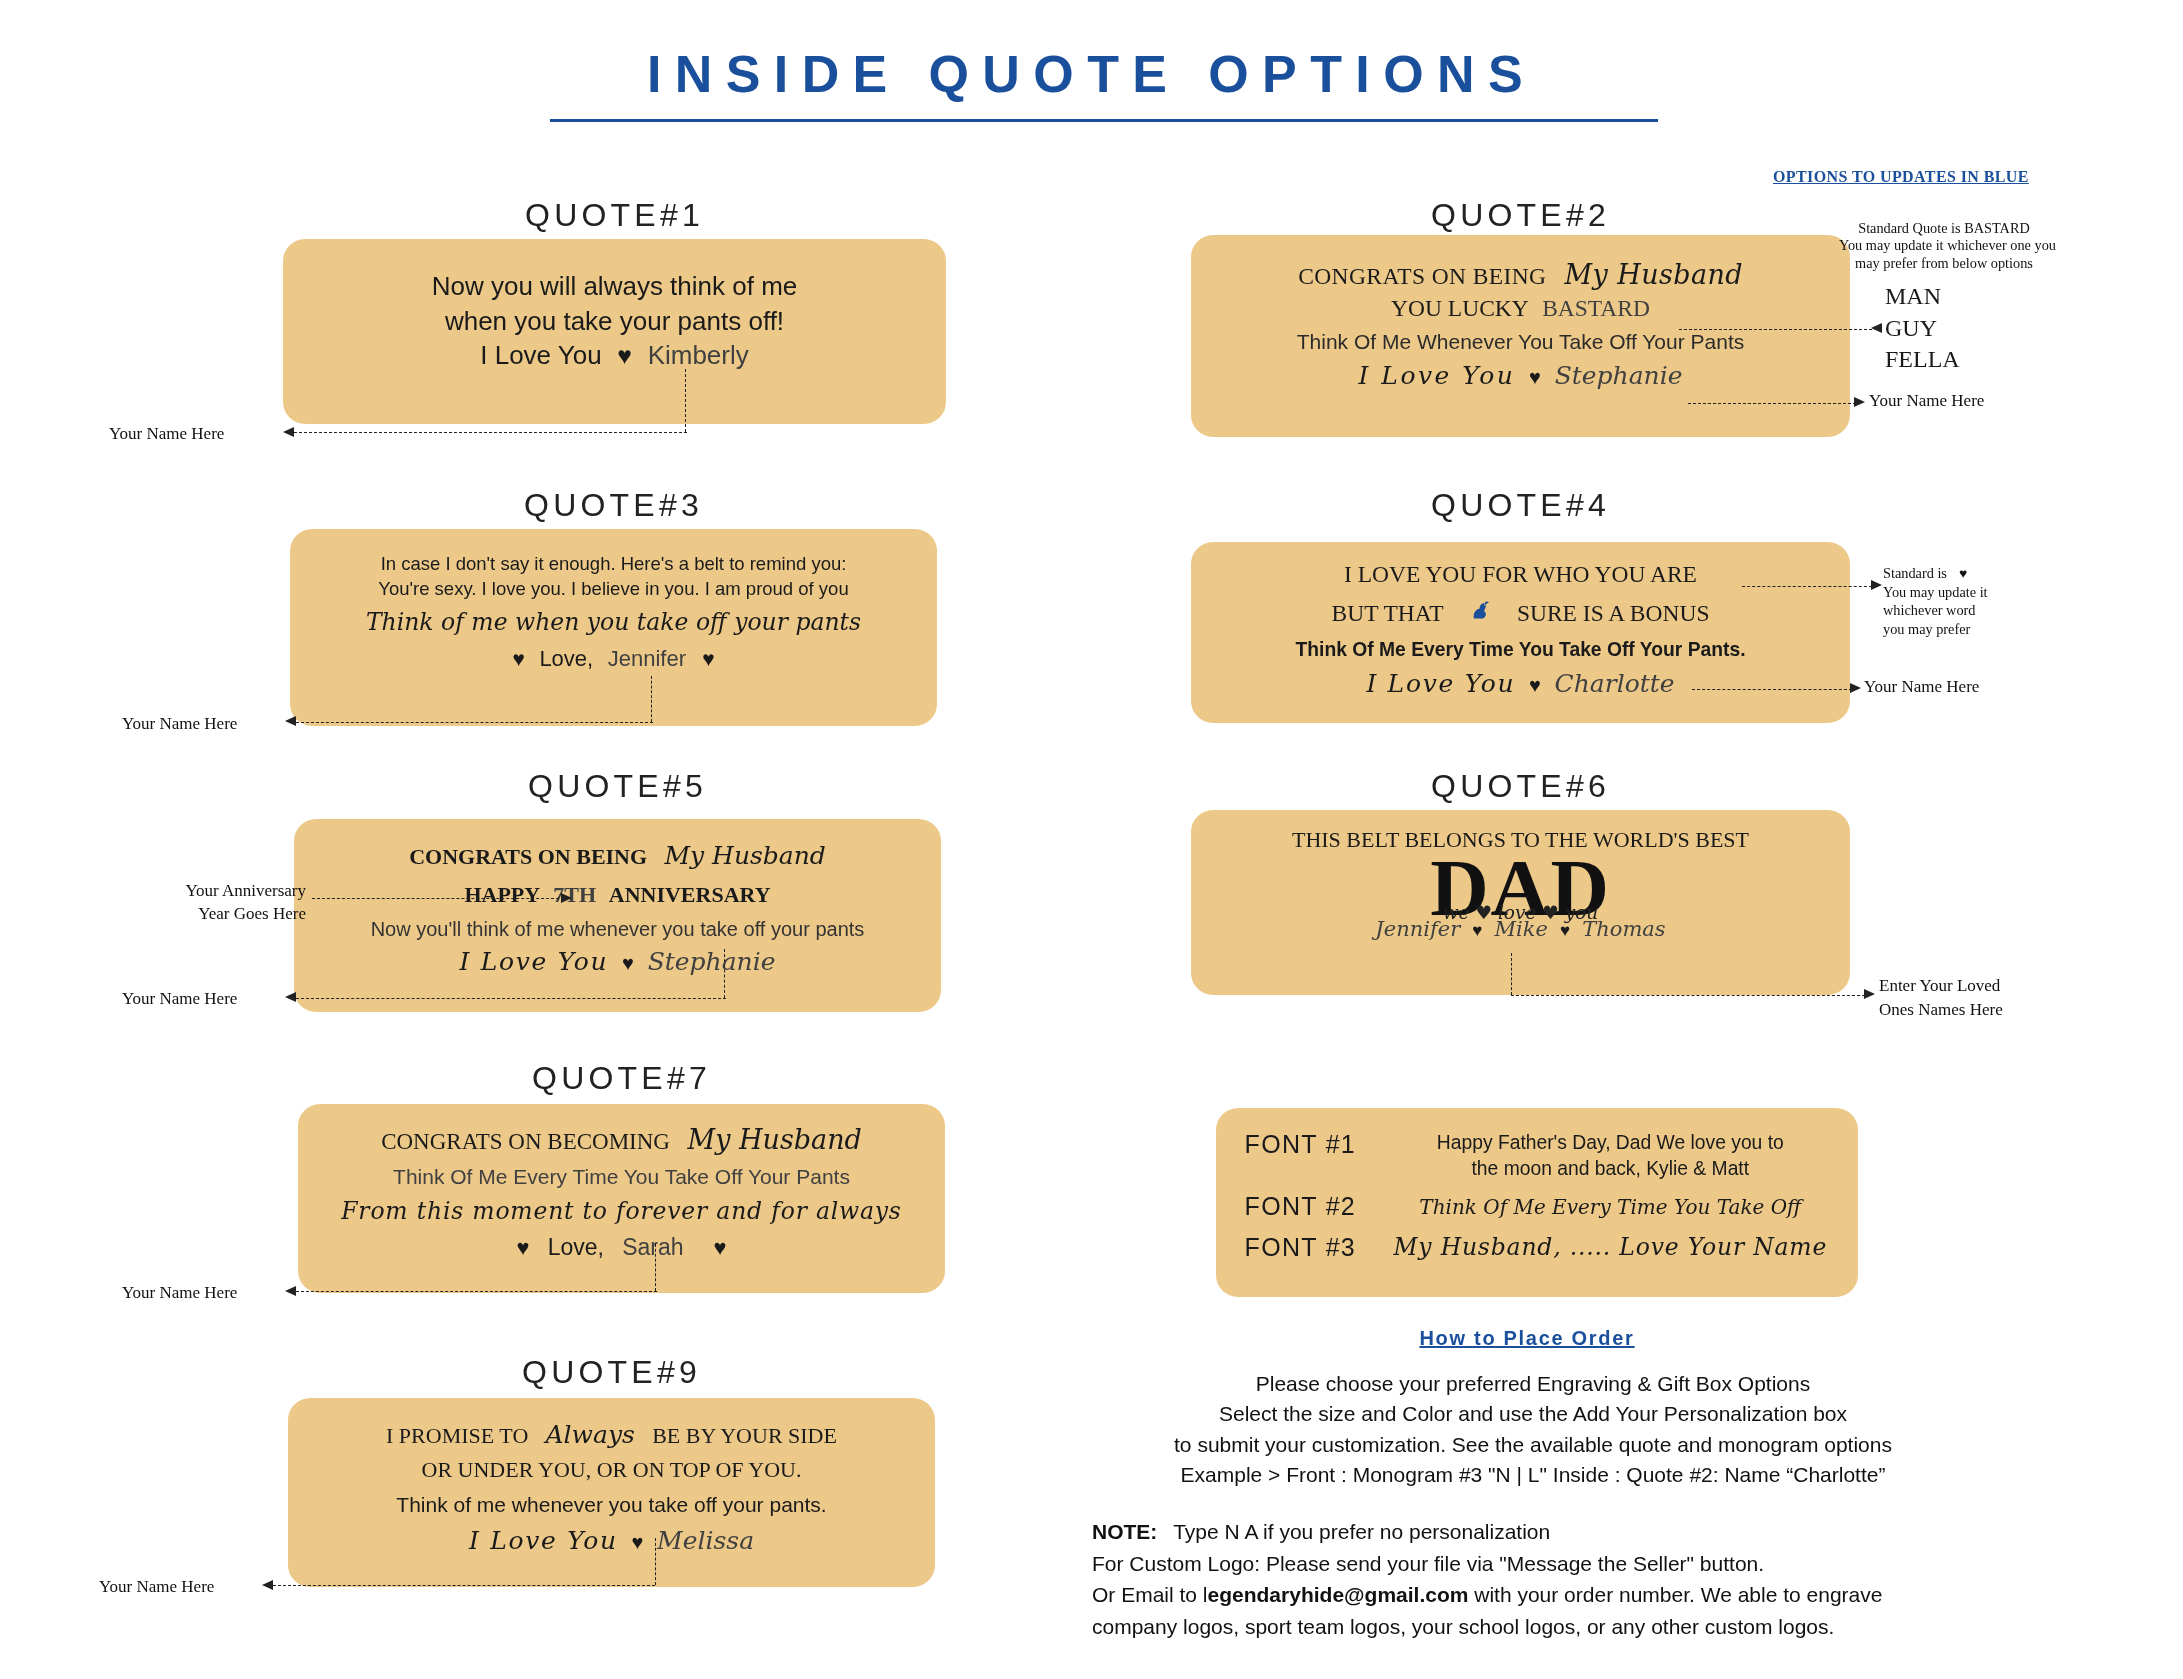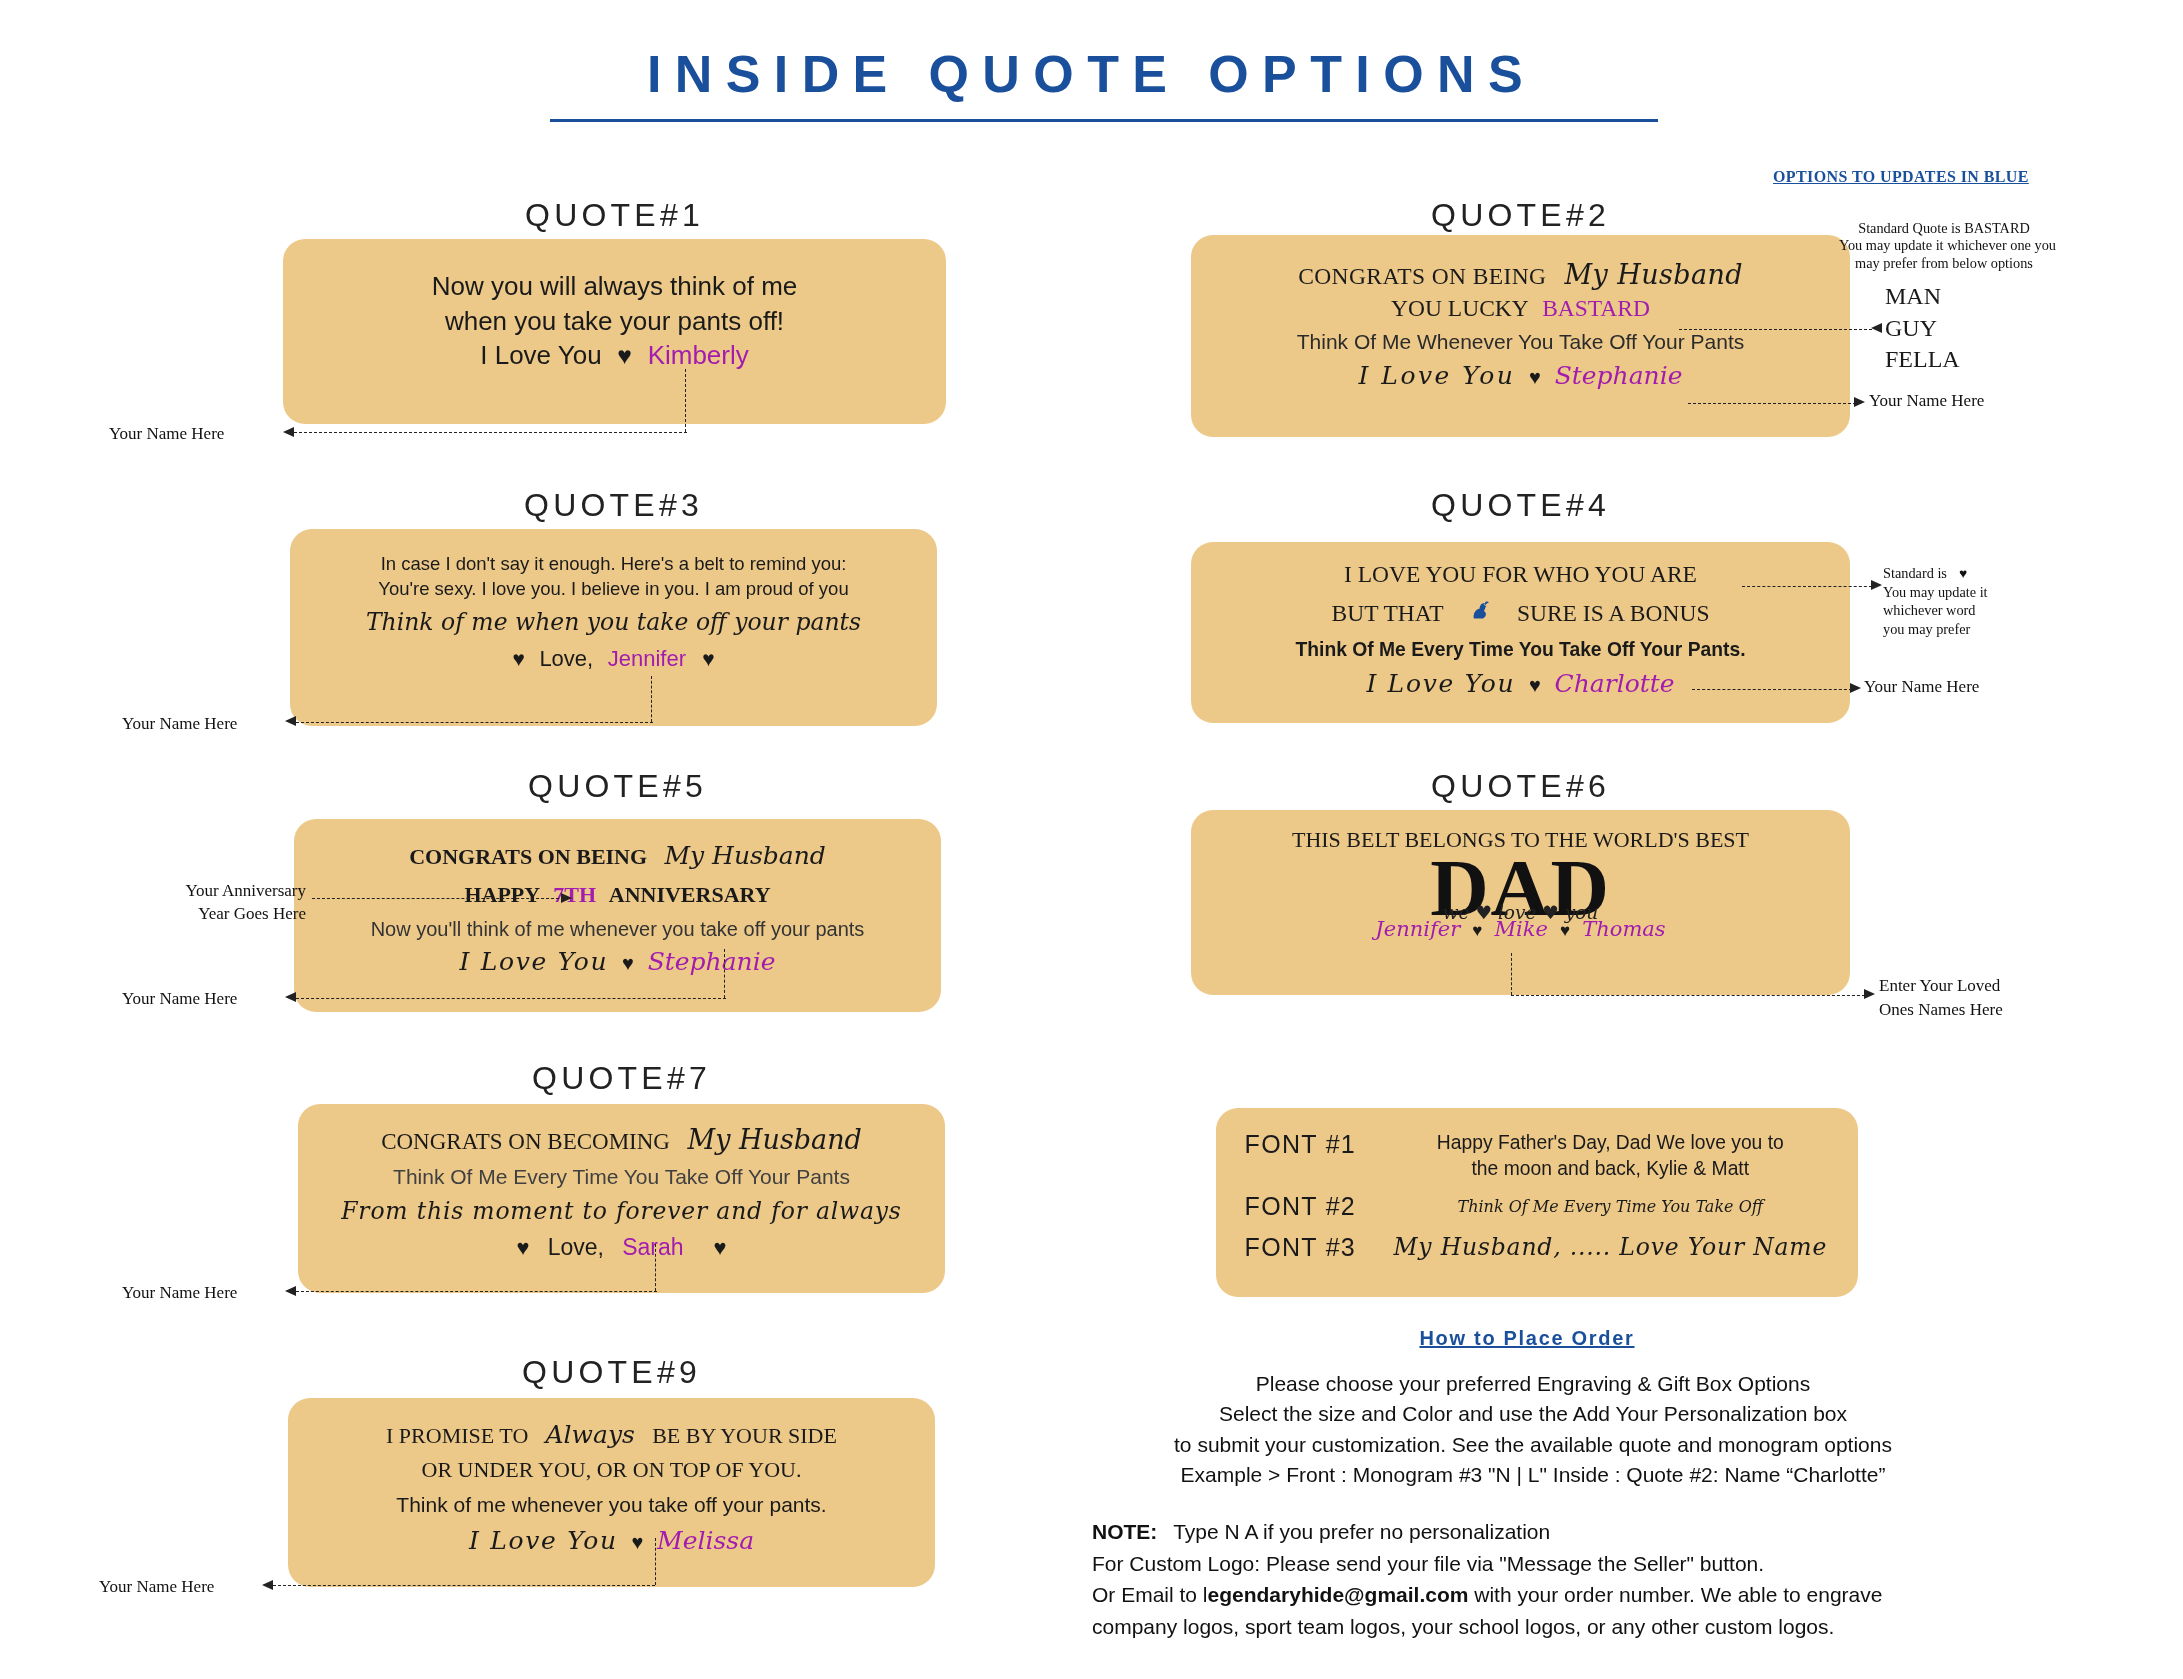--- a/index.html
+++ b/index.html
@@ -44,21 +44,21 @@
   .belt {
     position: absolute;
     background: #edc989;
     border-radius: 22px;
   }
 
   
   .serif { font-family: "Liberation Serif", serif; }
   .sans  { font-family: "Liberation Sans", sans-serif; }
   .script { font-family: "DejaVu Serif", serif; font-style: italic; }
-  .blue { color: #a21caf; }
+  .blue { color: #404040; }
   .ctr { text-align: center; }
   .heart { font-size: .95em; }
 
   
   .annot {
     position: absolute;
     font-family: "Liberation Serif", serif;
     font-size: 17px; color: #111; white-space: nowrap;
   }
   .annot.sm { font-size: 14.3px; line-height: 1.22; }
@@ -337,21 +337,21 @@
     <div style="padding:22px 25px 0 28.6px;">
       <div style="display:flex; align-items:flex-start; margin-bottom:10px;">
         <div class="sans font-label" style="width:143px;">FONT #1</div>
         <div class="sans ctr" style="flex:1; font-size:19.3px; line-height:1.35;">
           <div>Happy Father's Day, Dad We love you to</div>
           <div>the moon and back,  Kylie &amp; Matt</div>
         </div>
       </div>
       <div style="display:flex; align-items:center; margin-bottom:11.8px;">
         <div class="sans font-label" style="width:143px;">FONT #2</div>
-        <div class="script ctr" style="flex:1; font-size:16px;font-style:italic;">Think Of Me Every Time You Take Off</div>
+        <div class="script ctr" style="flex:1; font-size:20px;font-style:italic;">Think Of Me Every Time You Take Off</div>
       </div>
       <div style="display:flex; align-items:center;">
         <div class="sans font-label" style="width:143px;">FONT #3</div>
         <div class="script ctr" style="flex:1; font-size:23.5px; letter-spacing:0.8px;">My Husband, ..... Love Your Name</div>
       </div>
     </div>
   </div>
 
   <div class="q-head" style="left:288px; top:1354px; width:647px;">QUOTE#9</div>
   <div class="belt" id="belt9">

